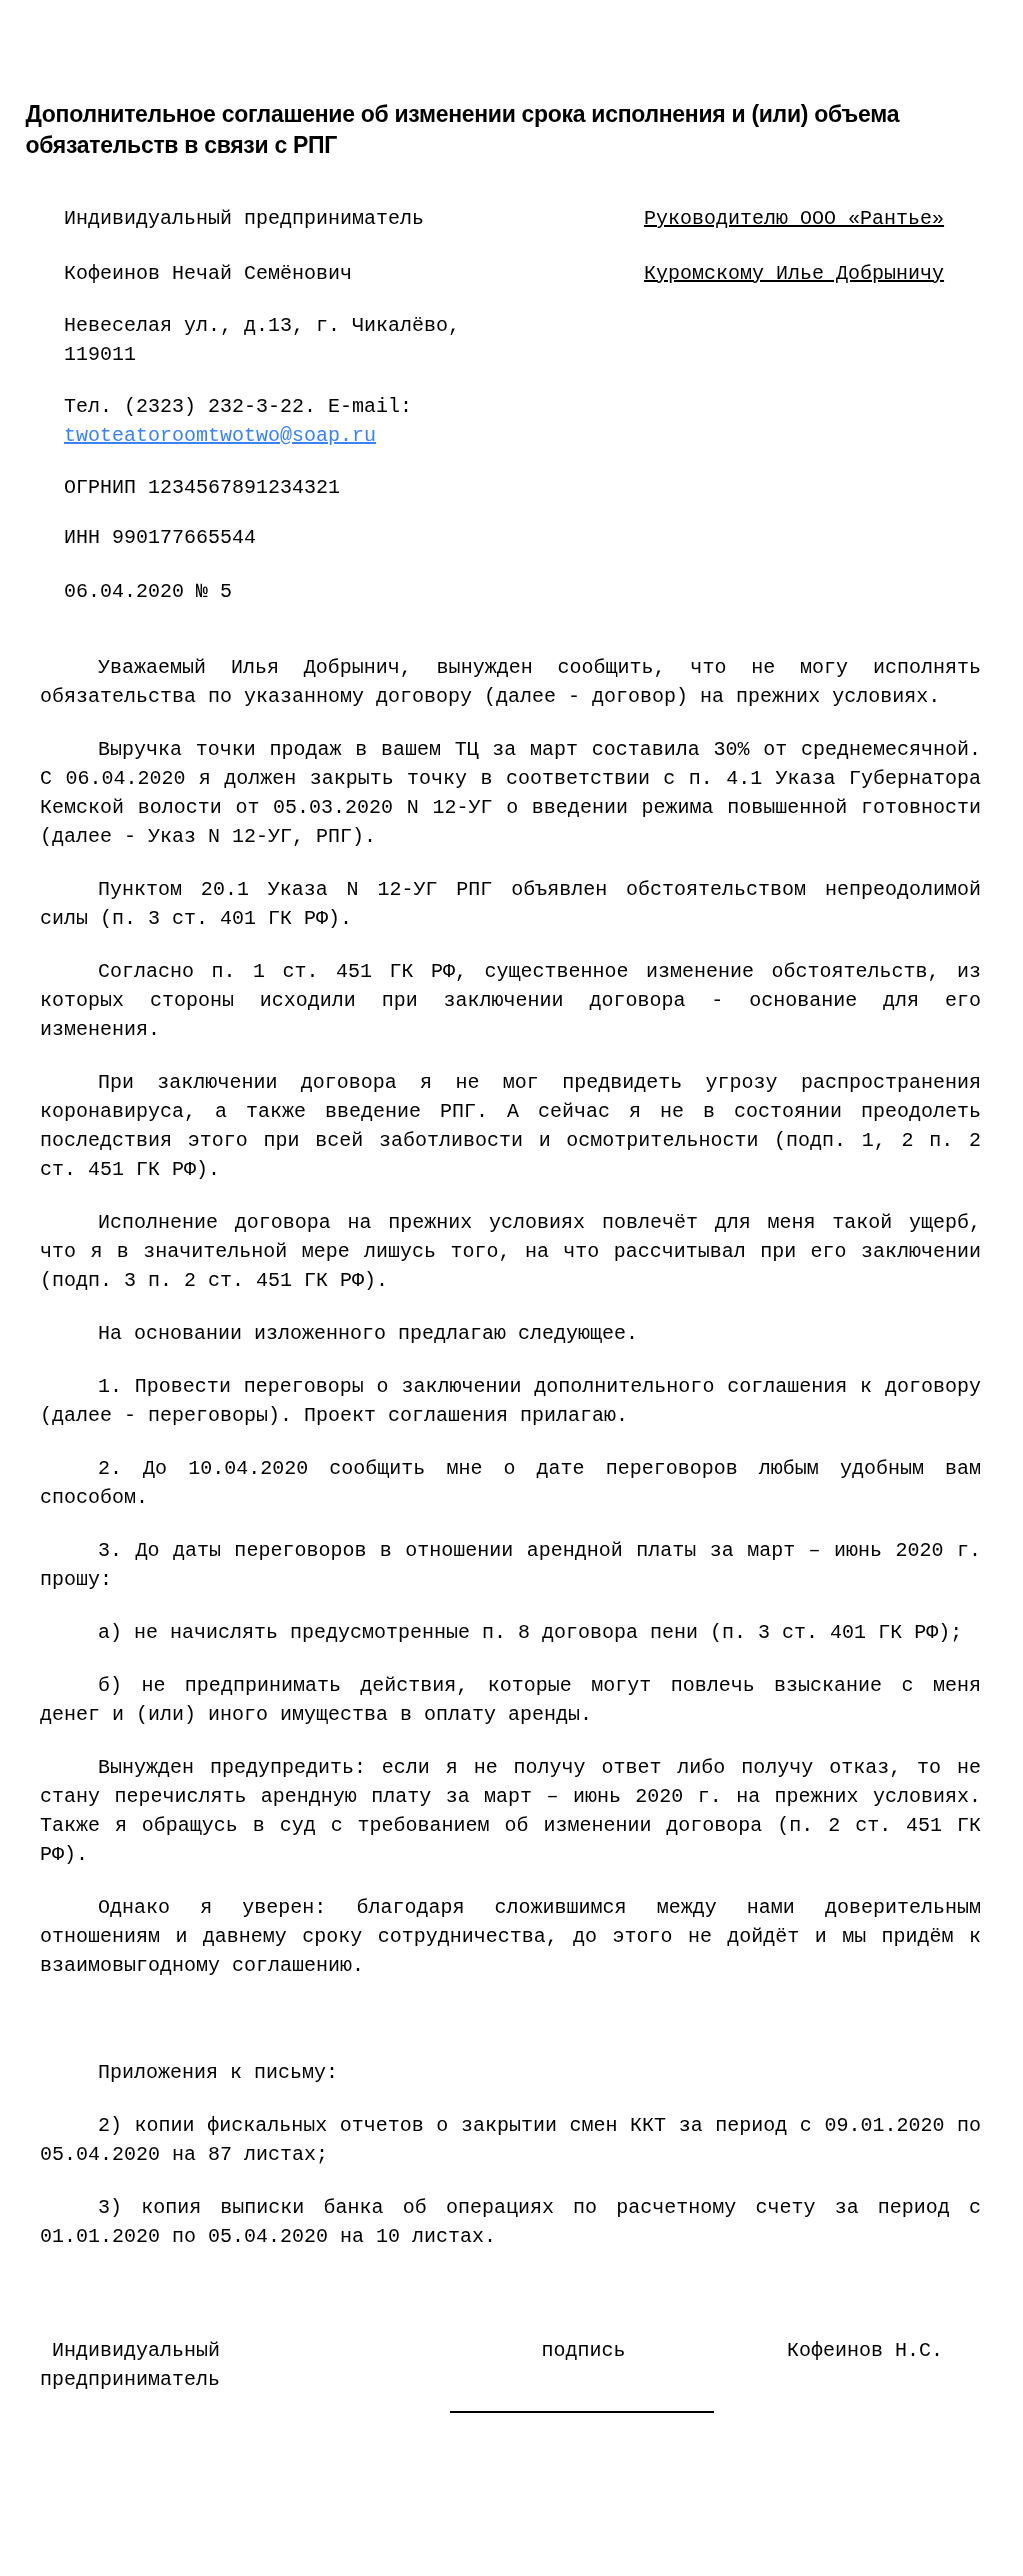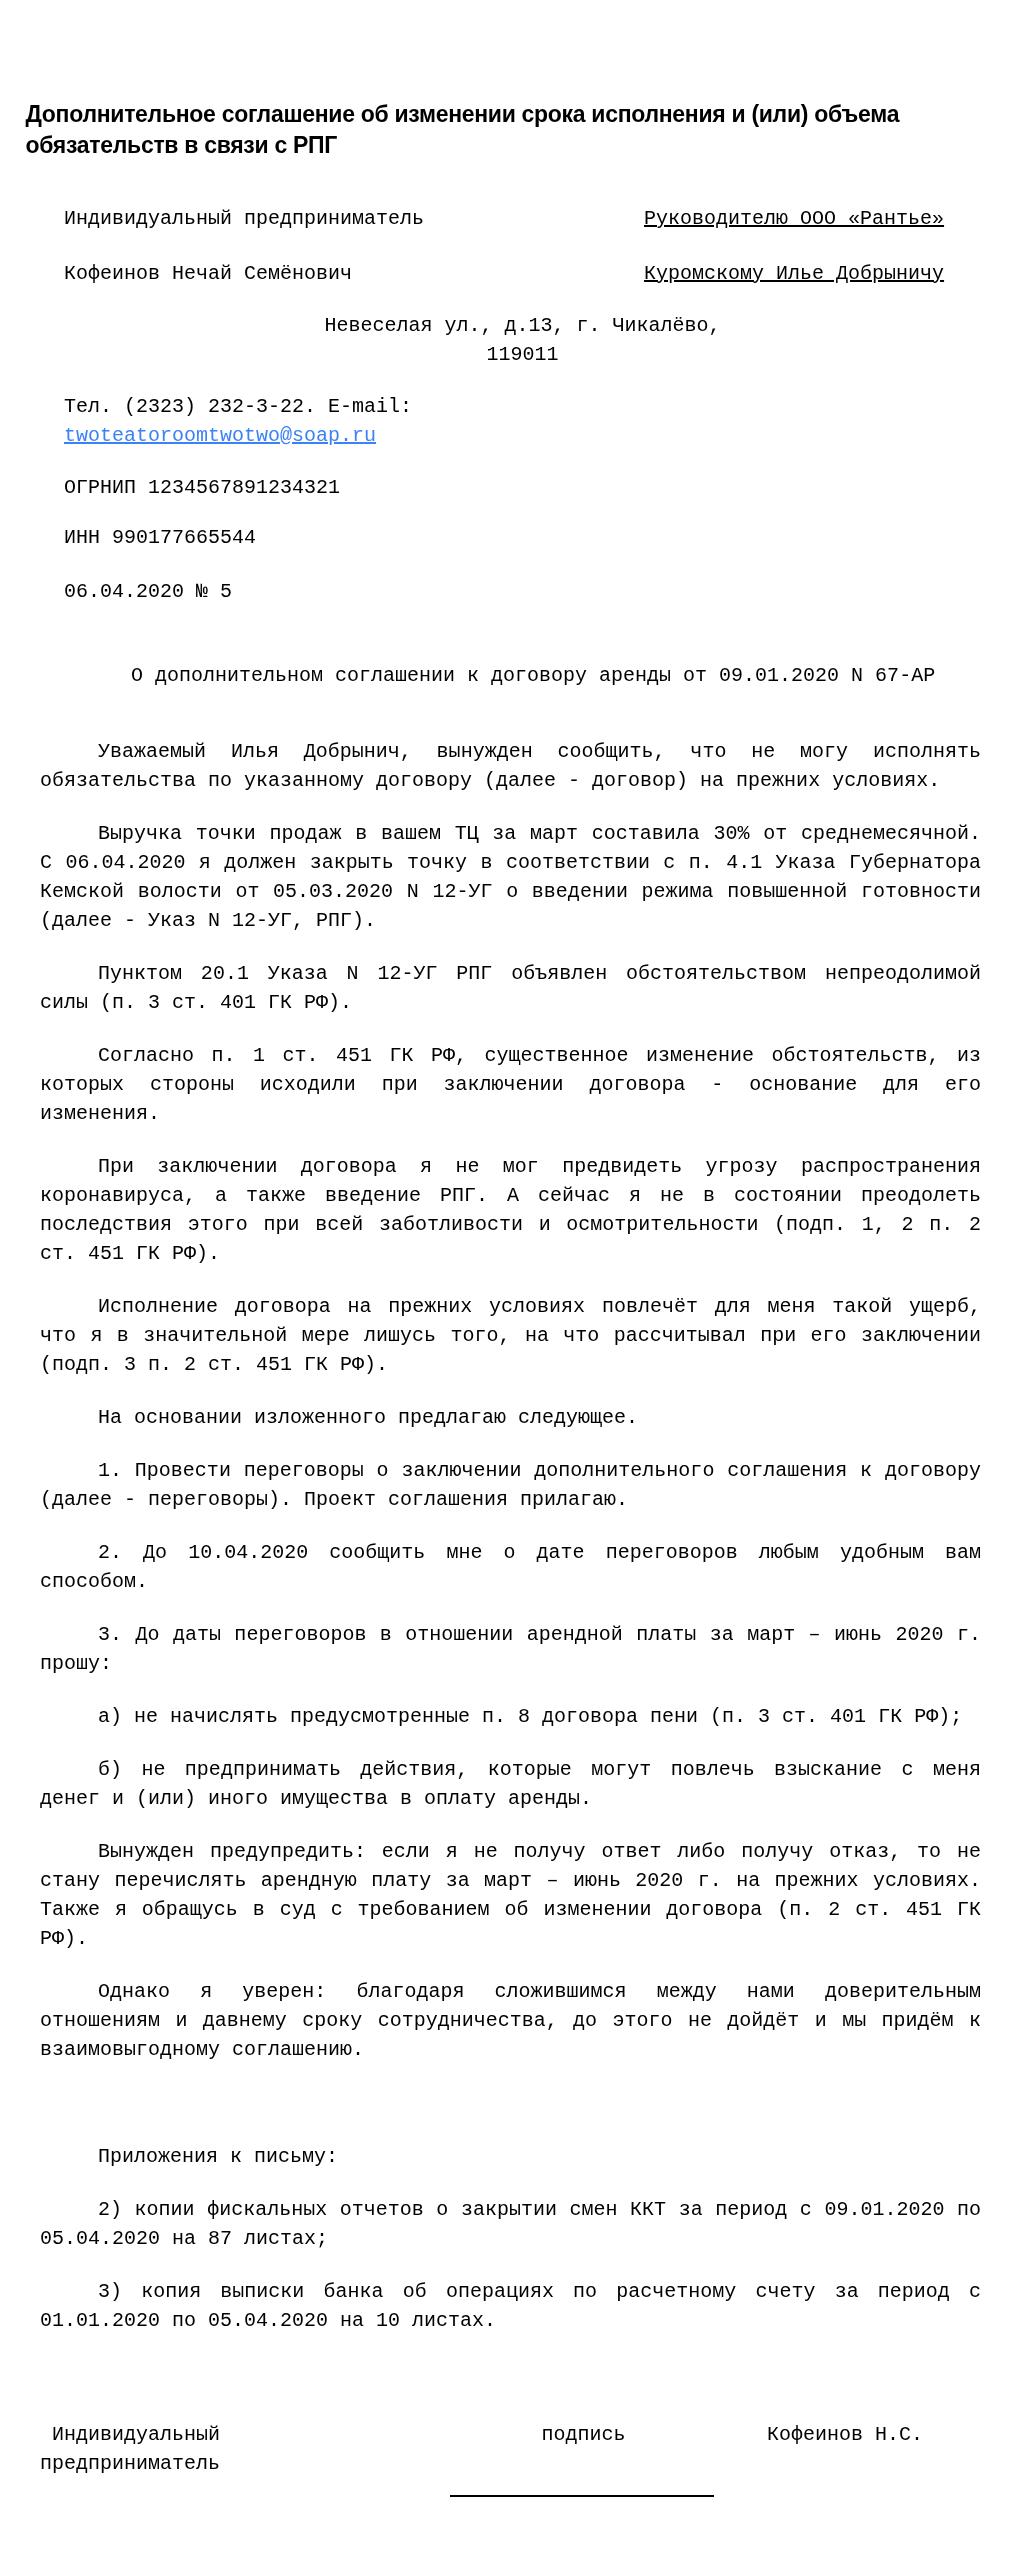--- a/index.html
+++ b/index.html
@@ -6,21 +6,21 @@
   .page{
     position:relative;
     width:1024px;height:2576px;box-sizing:border-box;
     padding:55px 43px 0 40px;
     background:#ffffff;color:#000000;
     font-family:"Liberation Mono","DejaVu Sans Mono",monospace;
     font-size:20px;line-height:29px;
     overflow:hidden;
     margin-top:44px;
   }
-  .pre{white-space:pre-line;text-align:center;}
+  .pre{white-space:pre-line;}
   .doc-title{
     font-family:"Liberation Sans","DejaVu Sans",sans-serif;
     font-weight:bold;font-size:23px;line-height:31px;letter-spacing:-0.3px;
     margin:0 0 0 -14.5px;white-space:pre-line;
   }
   .header-block{margin:43px 0 0 24px;}
   .h-row{display:flex;}
   .h-left{flex:0 0 580px;}
   .h-right{flex:1;text-decoration:underline;}
   .row1{margin-bottom:25.6px;}
@@ -32,21 +32,21 @@
   .inn{margin-bottom:25px;}
   .email-link{color:#3b82f6;text-decoration:underline;}
   .subject{margin:55px 0 24px 91px;}
   p.body-par{margin:24px 0;text-align:justify;text-indent:58px;}
   p.body-par.first{margin-top:47px;}
   .attach-heading{margin:78px 0 24px 0;text-indent:58px;}
   p.attach-item{margin:24px 0;text-align:justify;text-indent:58px;}
   .sig-row{display:flex;margin-top:85px;}
   .sig-left{flex:0 0 256px;text-indent:12px;}
   .sig-mid{flex:0 0 367px;margin-left:104px;text-align:center;}
-  .sig-right{flex:1;padding-right:38px;}
+  .sig-right{flex:1;text-align:right;padding-right:38px;}
   .sig-line{width:264px;height:0;border-top:2.6px solid #000000;margin:17px 0 0 410px;}
 </style>
 </head>
 <body>
 
 <div class="page">
 
   <h1 class="doc-title">Дополнительное соглашение об изменении срока исполнения и (или) объема
 обязательств в связи с РПГ</h1>
 
@@ -63,21 +63,20 @@
 119011</div>
     <div class="phone">
       <span class="phone-line">Тел. (2323) 232-3-22. E-mail:</span>
       <a class="email-link" href="#">twoteatoroomtwotwo@soap.ru</a>
     </div>
     <div class="ogrnip">ОГРНИП 1234567891234321</div>
     <div class="inn">ИНН 990177665544</div>
     <div class="date-number">06.04.2020 № 5</div>
   </div>
 
-  <div class="subject">О дополнительном соглашении к договору аренды от 09.01.2020 N 67-АР</div>
 
   <p class="body-par first">Уважаемый Илья Добрынич, вынужден сообщить, что не могу исполнять обязательства по указанному договору (далее - договор) на прежних условиях.</p>
   <p class="body-par">Выручка точки продаж в вашем ТЦ за март составила 30% от среднемесячной. С 06.04.2020 я должен закрыть точку в соответствии с п. 4.1 Указа Губернатора Кемской волости от 05.03.2020 N 12-УГ о введении режима повышенной готовности (далее - Указ N 12-УГ, РПГ).</p>
   <p class="body-par">Пунктом 20.1 Указа N 12-УГ РПГ объявлен обстоятельством непреодолимой силы (п. 3 ст. 401 ГК РФ).</p>
   <p class="body-par">Согласно п. 1 ст. 451 ГК РФ, существенное изменение обстоятельств, из которых стороны исходили при заключении договора - основание для его изменения.</p>
   <p class="body-par">При заключении договора я не мог предвидеть угрозу распространения коронавируса, а также введение РПГ. А сейчас я не в состоянии преодолеть последствия этого при всей заботливости и осмотрительности (подп. 1, 2 п. 2 ст. 451 ГК РФ).</p>
   <p class="body-par">Исполнение договора на прежних условиях повлечёт для меня такой ущерб, что я в значительной мере лишусь того, на что рассчитывал при его заключении (подп. 3 п. 2 ст. 451 ГК РФ).</p>
   <p class="body-par">На основании изложенного предлагаю следующее.</p>
   <p class="body-par">1. Провести переговоры о заключении дополнительного соглашения к договору (далее - переговоры). Проект соглашения прилагаю.</p>
   <p class="body-par">2. До 10.04.2020 сообщить мне о дате переговоров любым удобным вам способом.</p>

